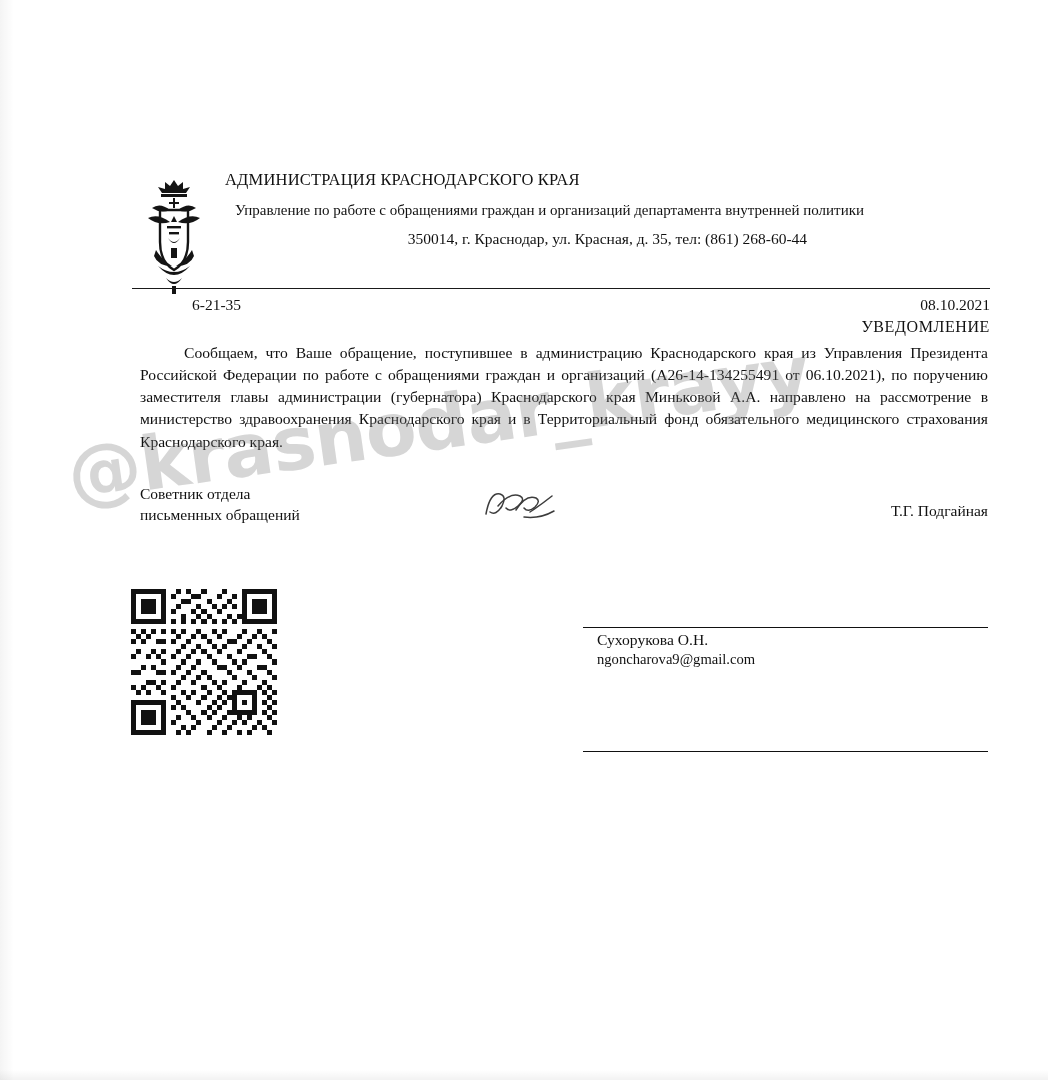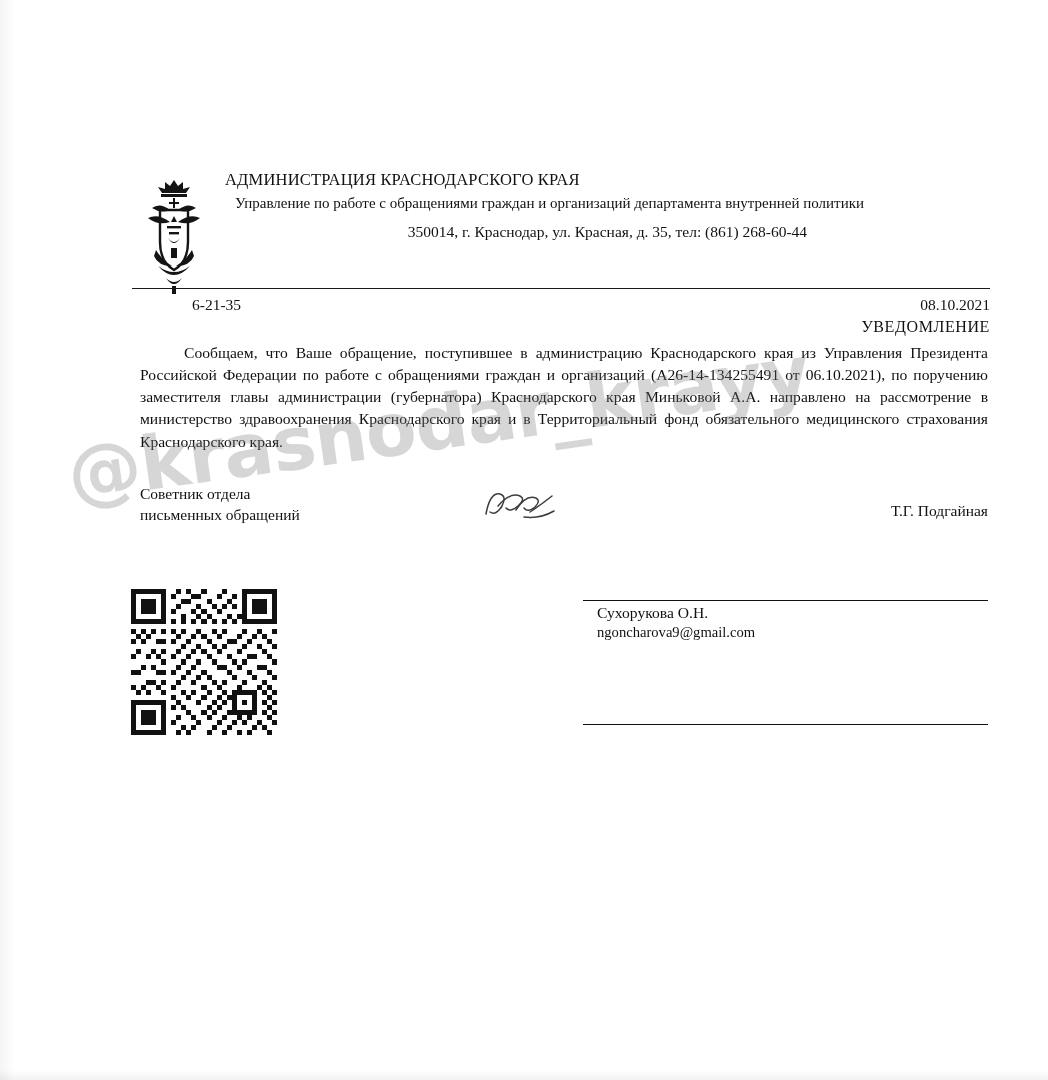--- a/index.html
+++ b/index.html
@@ -49,21 +49,21 @@
     font-size: 16.5px;
     letter-spacing: 0.2px;
     font-weight: 400;
     line-height: 1.25;
     white-space: nowrap;
   }
 
   .dept-title {
     font-size: 15px;
     line-height: 1.3;
-    margin-top: 3px;
+    margin-top: 10px;
     padding: 0 10px;
   }
 
   .address-line {
     margin-top: 10px;
     font-size: 15.5px;
     text-align: center;
     padding-left: 95px;
     font-family: Liberation Serif, serif;
   }
@@ -163,21 +163,21 @@
     width: 146px;
     height: 146px;
     background: #ffffff;
   }
   .qr-wrap svg { display: block; }
 
   
   .recipient {
     position: absolute;
     left: 583px;
-    top: 600px;
+    top: 627px;
     width: 405px;
   }
   .rec-line {
     border-top: 1.7px solid #111111;
     width: 405px;
   }
   .rec-name {
     font-size: 15.6px;
     padding-top: 3px;
     padding-left: 14px;

